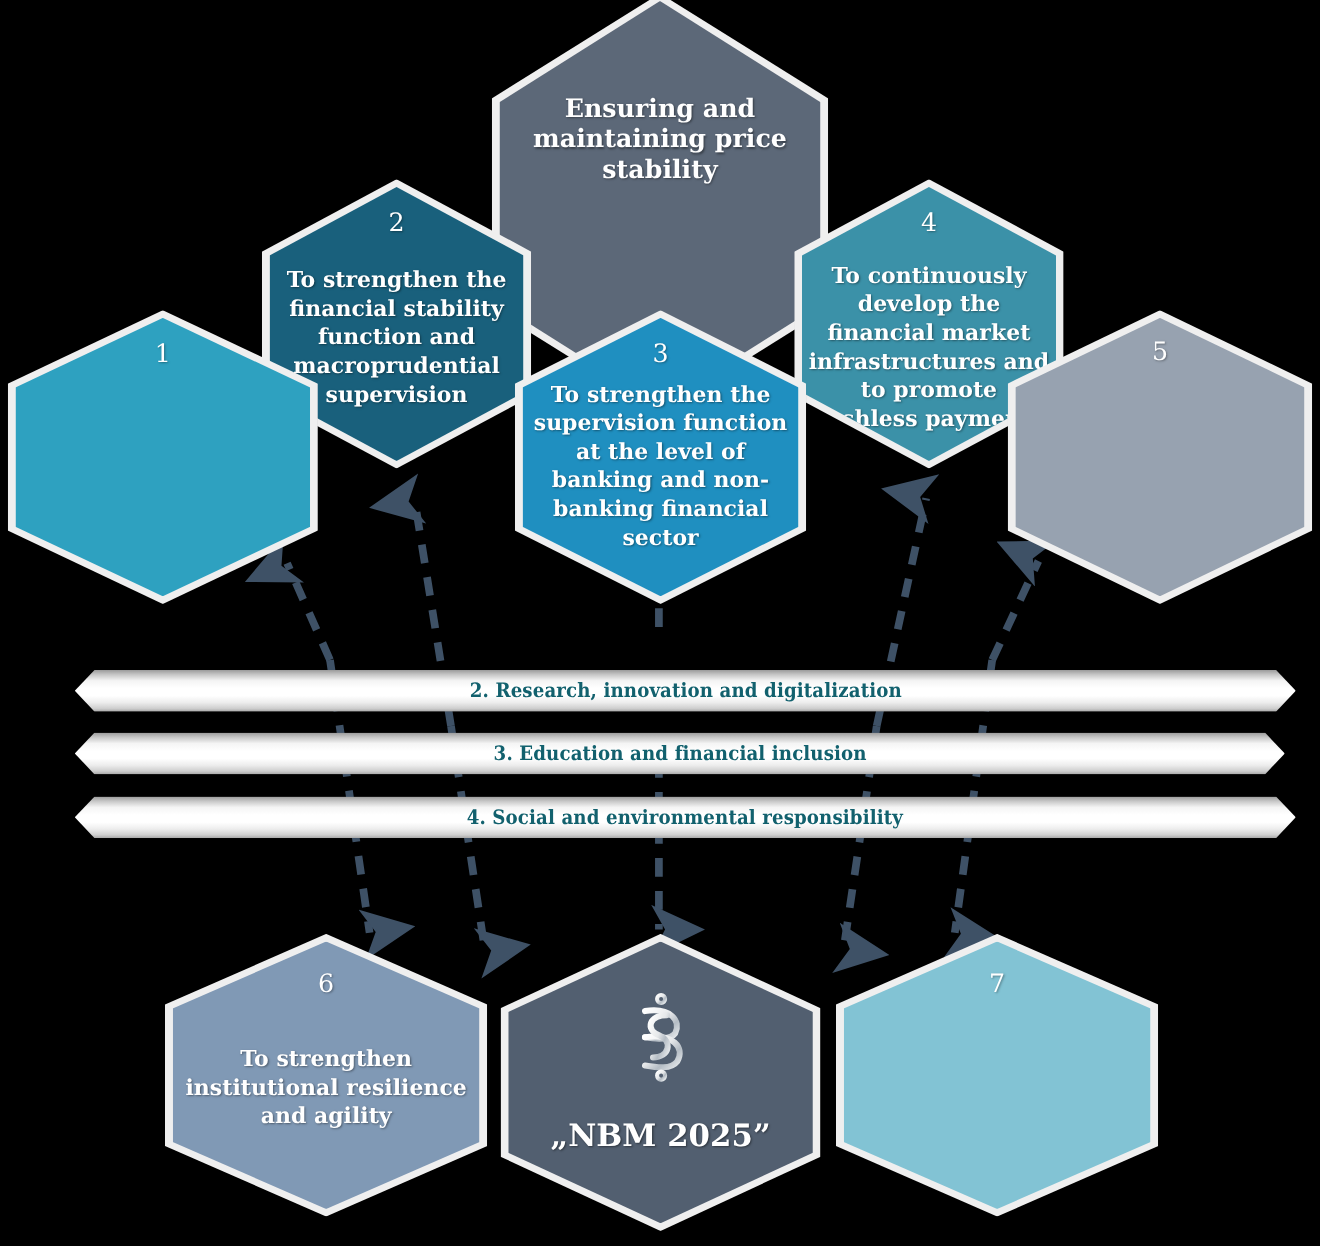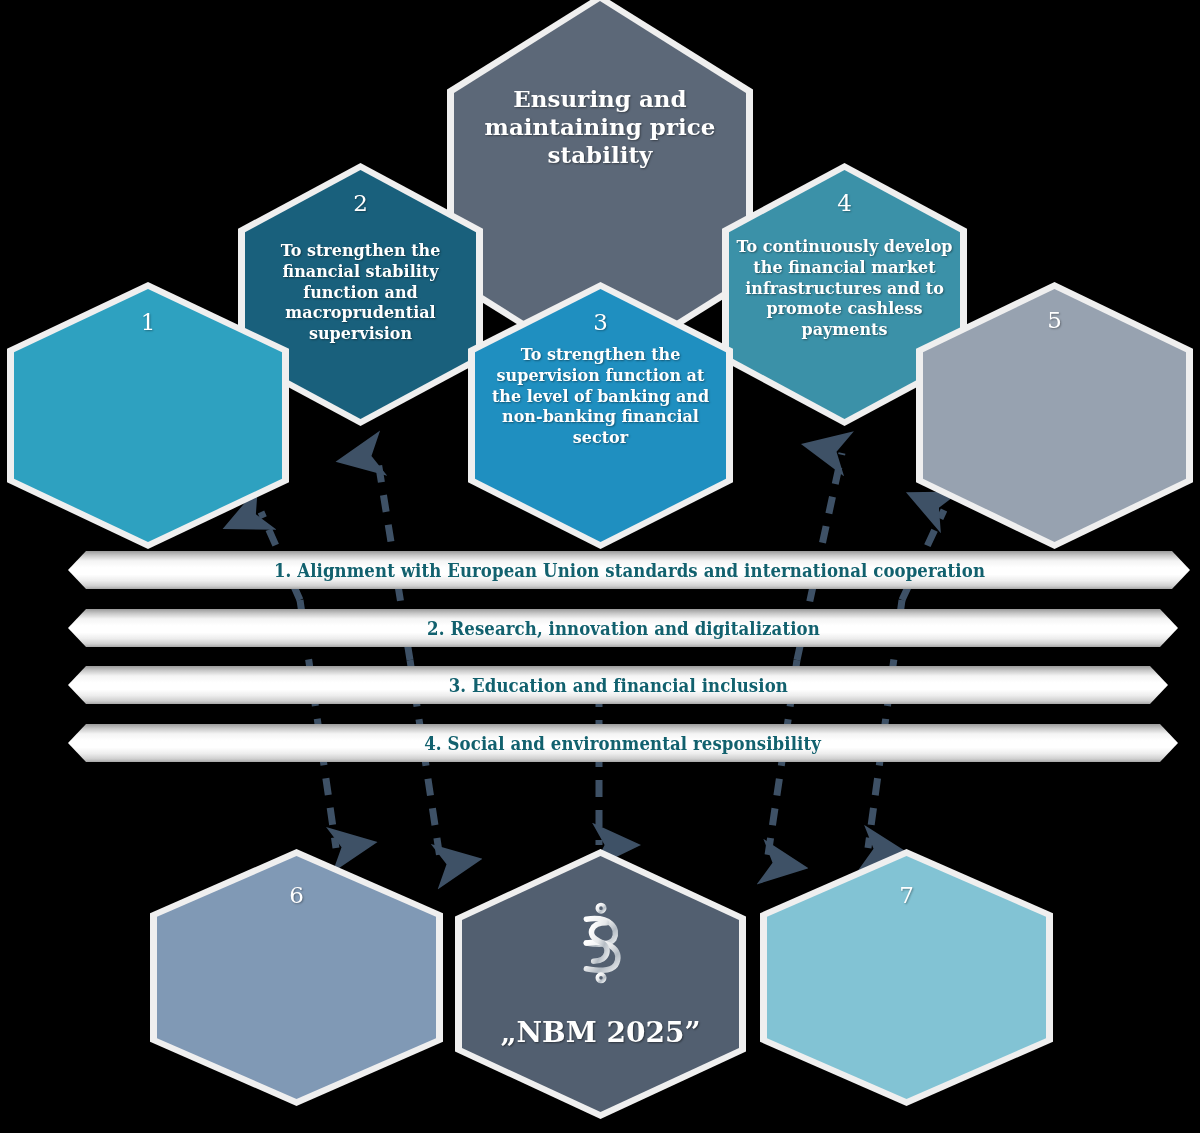--- a/index.html
+++ b/index.html
@@ -23,21 +23,21 @@
     display:flex;flex-direction:column;align-items:center;
     justify-content:flex-start;
     box-sizing:border-box;
   }
   .hexborder{background:#efefef;}
   .num{
     font-size:23px;font-weight:400;line-height:1;
     text-shadow:1px 1px 2px rgba(0,0,0,.35);
   }
   .htxt{
-    font-size:16px;font-weight:bold;line-height:1.30;
+    font-size:20px;font-weight:bold;line-height:1.30;
     text-shadow:1px 1px 2px rgba(0,0,0,.4);
     padding:0 6px;
   }
 
   
   #hex-center .htxt{font-size:23px;line-height:1.22;font-weight:bold;}
 
   
   .bar{
     position:absolute;height:38px;
@@ -130,36 +130,34 @@
       <div class="htxt" style="margin-top:11px;">To strengthen the supervision function at the level of banking and non-banking financial sector</div>
     </div>
   </div>
 
   <div class="hex hexborder" id="hex5" style="left: 916px; top: 282px; width: 277px; height: 267px; background: rgb(239, 239, 239);">
     <div class="inner" style="left: 7px; top: 7px; width: 263px; height: 253px; padding-top: 20px; background: rgb(151, 162, 176);">
       <div class="num">5</div>
     </div>
   </div>
 
-  <div class="bar" style="left:68px;top:551px;width:1122px;">
-    <span style="color: rgb(18, 97, 110);">1. Alignment with European Union standards and international cooperation</span>
-  </div>
   <div class="bar" style="left:68px;top:609px;width:1110px;">
     <span style="color: rgb(18, 97, 110);">2. Research, innovation and digitalization</span>
   </div>
   <div class="bar" style="left:68px;top:666px;width:1100px;">
     <span style="color: rgb(18, 97, 110);">3. Education and financial inclusion</span>
   </div>
   <div class="bar" style="left:68px;top:724px;width:1110px;">
     <span style="color: rgb(18, 97, 110);">4. Social and environmental responsibility</span>
   </div>
 
   <div class="hex hexborder" id="hex6" style="left: 150px; top: 849px; width: 293px; height: 257px; background: rgb(239, 239, 239);">
     <div class="inner" style="left: 7px; top: 7px; width: 279px; height: 243px; padding-top: 28px; background: rgb(128, 153, 181);">
       <div class="num">6</div>
+      <div class="htxt" style="margin-top:42px;">To strengthen institutional resilience and agility</div>
     </div>
   </div>
 
   <div class="hex hexborder" id="hex-logo" style="left: 455px; top: 849px; width: 291px; height: 270px; background: rgb(239, 239, 239);">
     <div class="inner" id="hex-logo-in" style="left: 7px; top: 7px; width: 277px; height: 256px; padding-top: 26px; justify-content: flex-start; background: rgb(82, 95, 112);">
 
       <div class="logo">
         <svg viewBox="0 0 120 120" width="110" height="110">
           <defs>
             <linearGradient id="mg" x1="0" y1="0" x2="1" y2="1">

